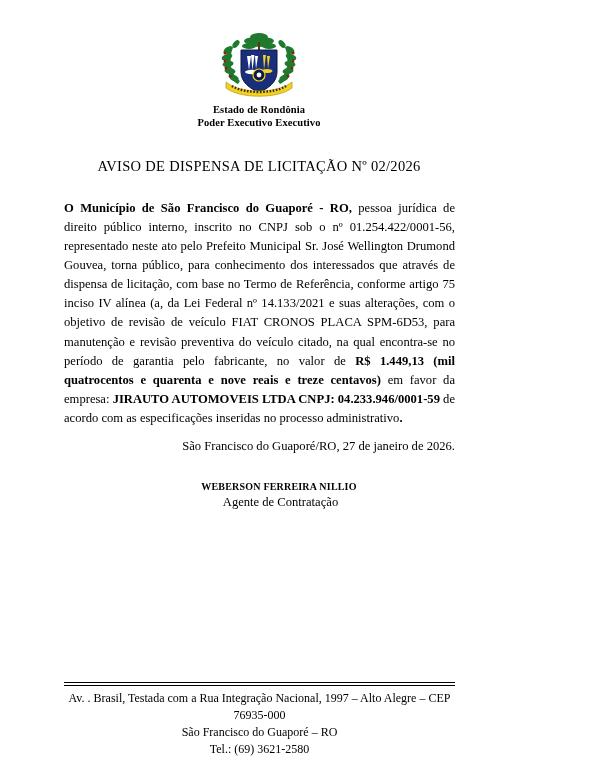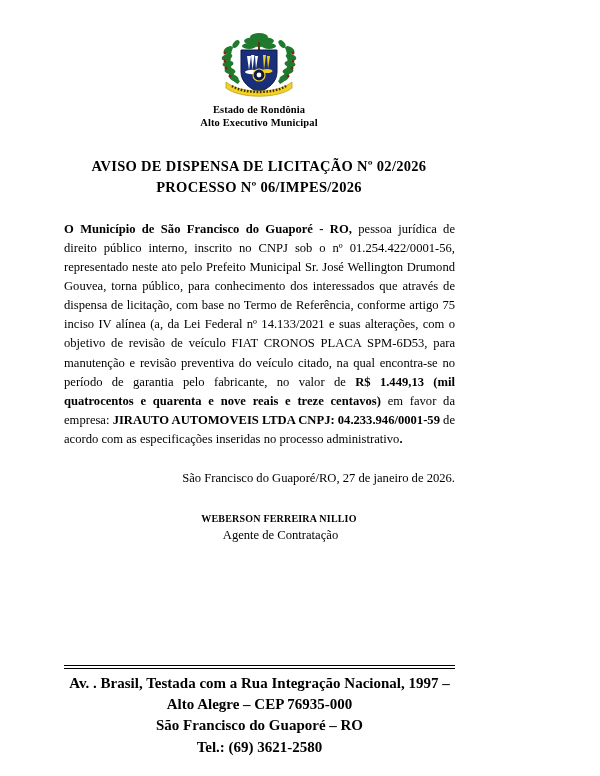--- a/index.html
+++ b/index.html
@@ -42,38 +42,38 @@
     letter-spacing: 0.1px;
   }
 
   
   .title-block {
     text-align: center;
     margin-top: 26px;
     line-height: 1.45;
   }
   .title-line {
-    font-weight: bold;
+    font-weight: normal;
     font-size: 14.5px;
     letter-spacing: 0.3px;
   }
 
   
   .body-block {
     margin: 22px 63px 0 64px;
     text-align: justify;
     font-size: 12.6px;
     line-height: 1.52;
     text-indent: 0;
   }
   .body-block b { font-weight: bold; }
 
   
   .date-line {
-    margin: 22px 63px 0 64px;
+    margin: 11px 63px 0 64px;
     text-align: right;
     font-size: 12.6px;
   }
 
   
   .signature-block {
     margin-top: 26px;
     text-align: center;
     line-height: 1.42;
   }
@@ -96,23 +96,22 @@
     bottom: 18px;
     text-align: center;
   }
   .footer-rule {
     border-top: 1.6px solid #000;
     border-bottom: 0.8px solid #000;
     height: 2.2px;
     margin-bottom: 4px;
   }
   .footer-line {
-    font-size: 15px;
+    font-size: 12px;
     line-height: 1.42;
-    font-weight: bold;
   }
 </style>
 </head>
 <body>
 
 <div class="page">
 
   <div class="header">
 
     <svg class="crest" viewBox="0 0 86 70">
@@ -176,27 +175,26 @@
 
       <circle cx="43" cy="45" r="6" fill="#0d1947" stroke="#f2d024" stroke-width="1.2"></circle>
       <circle cx="43" cy="45" r="2.4" fill="#ffffff"></circle>
 
       <path d="M10 52 C24 64 62 64 76 52 L76 58 C62 69 24 69 10 58 Z" fill="#f2d024" stroke="#b8960c" stroke-width="0.7"></path>
       <path d="M16 56 C28 64 58 64 70 56" fill="none" stroke="#3a3000" stroke-width="2.4" stroke-dasharray="1.6 1.6"></path>
     </svg>
 
     <div class="org-lines">
       <div class="org-line">Estado de Rondônia</div>
-      <div class="org-line">Alto Executivo Municipal</div>
+      <div class="org-line">Poder Executivo Executivo</div>
     </div>
   </div>
 
   <div class="title-block">
     <div class="title-line">AVISO DE DISPENSA DE  LICITAÇÃO Nº 02/2026</div>
-    <div class="title-line">PROCESSO Nº 06/IMPES/2026</div>
   </div>
 
   <p class="body-block"><b>O Município de São Francisco do Guaporé - RO,</b><span> pessoa jurídica de direito público interno, inscrito no CNPJ sob o nº 01.254.422/0001-56, representado neste ato pelo Prefeito Municipal Sr. José Wellington Drumond Gouvea, torna público, para conhecimento dos interessados que através de dispensa de licitação, com base no Termo de Referência,  conforme artigo 75 inciso IV alínea (a, da Lei Federal nº 14.133/2021 e suas alterações,  com o objetivo de revisão de veículo FIAT CRONOS PLACA SPM-6D53, para manutenção e revisão preventiva do veículo citado, na qual encontra-se no período de garantia pelo fabricante, no valor de </span><b>R$ 1.449,13 (mil quatrocentos e quarenta e nove reais e treze centavos)</b><span> em favor da empresa: </span><b>JIRAUTO AUTOMOVEIS LTDA CNPJ: 04.233.946/0001-59</b><span> de acordo com as especificações inseridas no processo administrativo</span><b>.</b></p>
 
   <div class="date-line">São Francisco do Guaporé/RO, 27 de janeiro de 2026.</div>
 
   <div class="signature-block">
     <div class="sig-name">WEBERSON FERREIRA NILLIO</div>
     <div class="sig-role">Agente de Contratação</div>
   </div>

